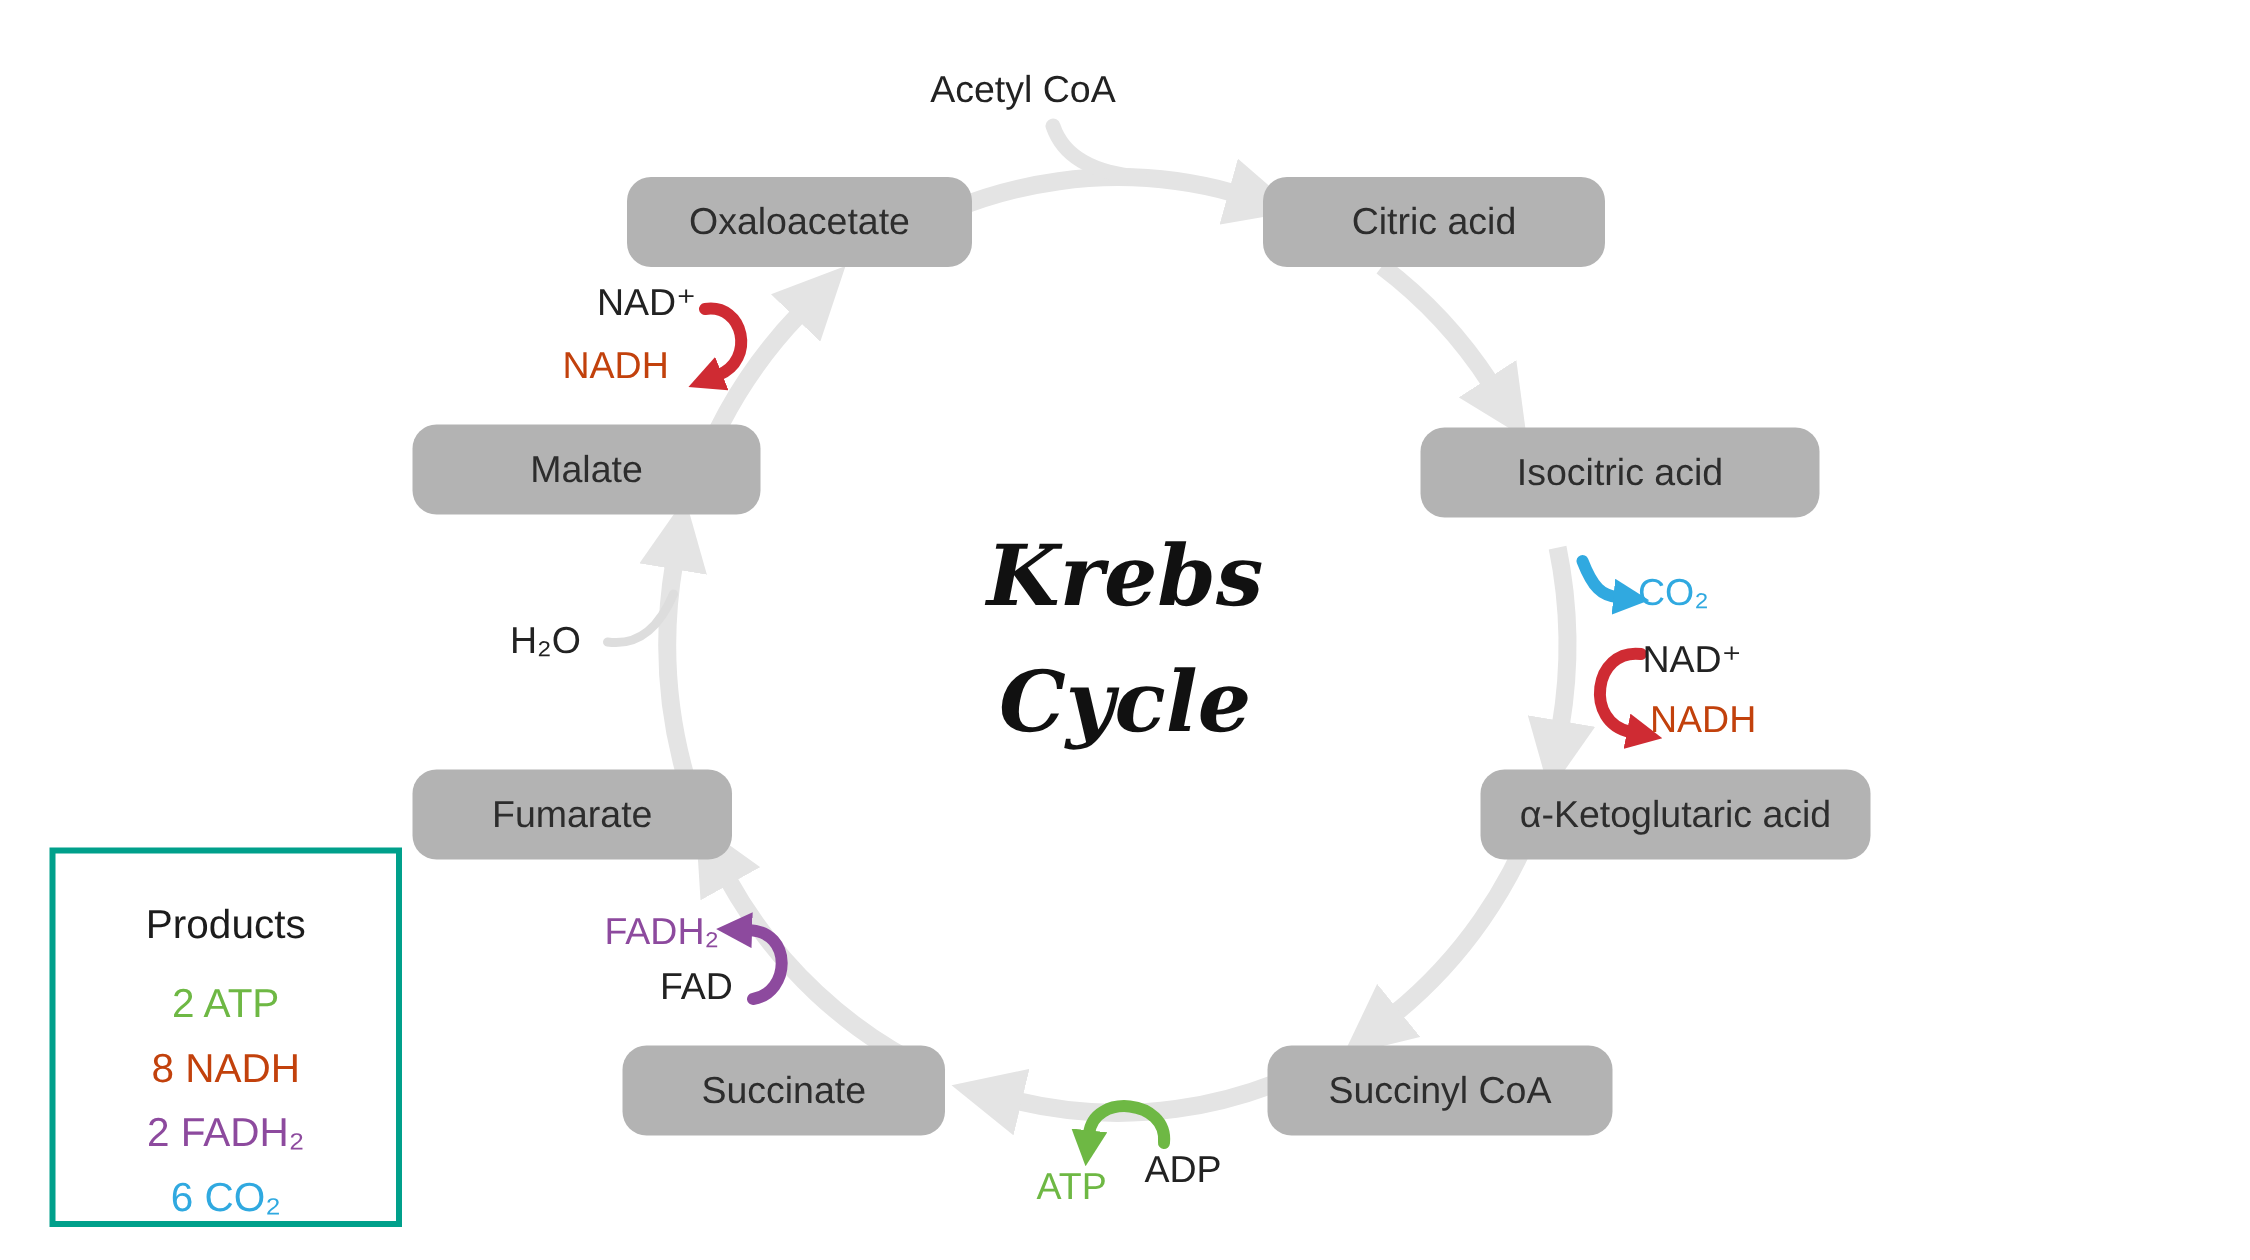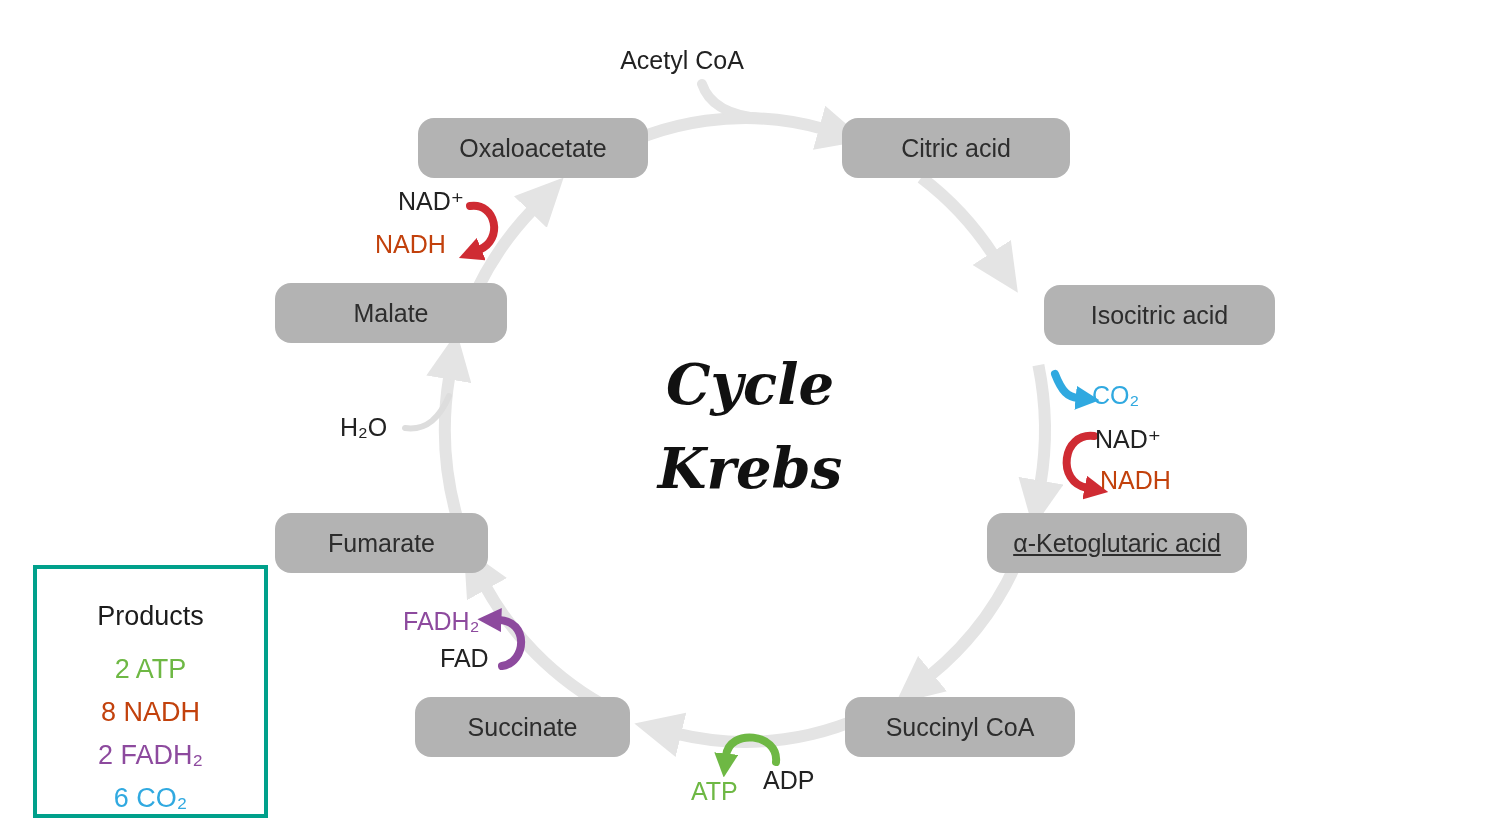--- a/index.html
+++ b/index.html
@@ -10,22 +10,22 @@
   svg.arrows { position:absolute; left:0; top:0; }
 
   
   .box {
     position:absolute; height:60px; background:#b3b3b3; border-radius:16px;
     display:flex; align-items:center; justify-content:center;
     font-size:25px; color:#2d2d2d; white-space:nowrap;
   }
   .box-oxaloacetate { left:418px; top:118px; width:230px; }
   .box-citric       { left:842px; top:118px; width:228px; }
-  .box-isocitric    { left:1044px; top:285px; width:231px; }
-  .box-aketo        { left:987px; top:513px; width:260px;text-decoration:underline; }
+  .box-isocitric    { left:947px; top:285px; width:266px; }
+  .box-aketo        { left:987px; top:513px; width:260px; }
   .box-succinylcoa  { left:845px; top:697px; width:230px; }
   .box-succinate    { left:415px; top:697px; width:215px; }
   .box-fumarate     { left:275px; top:513px; width:213px; }
   .box-malate       { left:275px; top:283px; width:232px; }
 
   
   .lbl { position:absolute; font-size:25px; white-space:nowrap; color:#222; }
   .lbl-acetyl { left:612px; top:46px;  width:140px; text-align:center; }
   .lbl-nadp-l { left:398px; top:187px; }
   .lbl-nadh-l { left:375px; top:230px; }
@@ -121,22 +121,22 @@
   <div class="lbl lbl-h2o c-black">H₂O</div>
   <div class="lbl lbl-fadh2 c-purple">FADH₂</div>
   <div class="lbl lbl-fad c-black">FAD</div>
   <div class="lbl lbl-atp c-green">ATP</div>
   <div class="lbl lbl-adp c-black">ADP</div>
   <div class="lbl lbl-co2-r c-blue">CO₂</div>
   <div class="lbl lbl-nadp-r c-black">NAD⁺</div>
   <div class="lbl lbl-nadh-r c-red">NADH</div>
 
   <div class="cycle-title">
+    <div>Krebs</div>
     <div>Cycle</div>
-    <div>Krebs</div>
   </div>
 
   <div class="products">
     <div class="p-title">Products</div>
     <div class="p-item c-green">2 ATP</div>
     <div class="p-item c-red">8 NADH</div>
     <div class="p-item c-purple">2 FADH₂</div>
     <div class="p-item c-blue">6 CO₂</div>
   </div>
 

